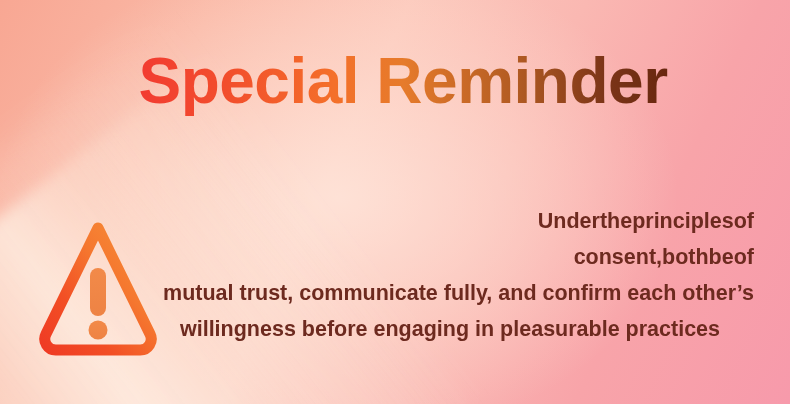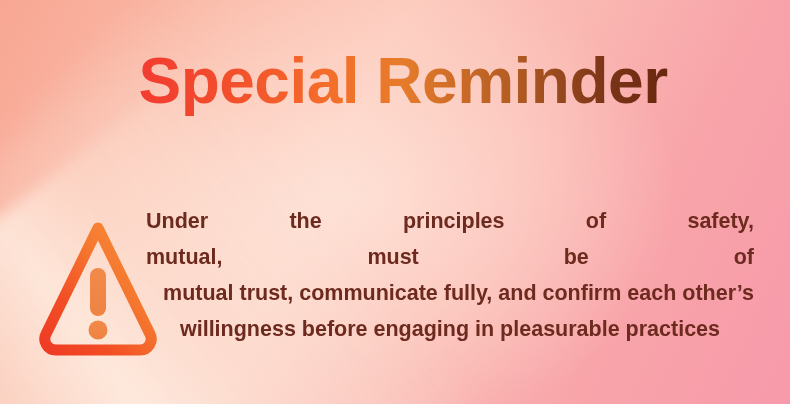--- a/index.html
+++ b/index.html
@@ -117,21 +117,21 @@
   }
   .msg-line {
     color: #6d2a1f;
     font-size: 21.5px;
     line-height: 36px;
     font-weight: bold;
     white-space: nowrap;
   }
   .msg-line.justified {
     display: flex;
-    justify-content: space-between;
+    justify-content: flex-end;
     white-space: nowrap;
   }
   .msg-line.tight {
     text-align: right;
   }
   .msg-line.centered {
     text-align: center;
   }
   .word { display: inline-block; }
 
@@ -182,26 +182,25 @@
     </svg>
   </div>
 
   <div id="message-block">
 
     <div class="msg-line justified">
       <span class="word">Under</span>
       <span class="word">the</span>
       <span class="word">principles</span>
       <span class="word">of</span>
-      <span class="word">safety,</span>
     </div>
 
     <div class="msg-line justified">
-      <span class="word">mutual,</span>
-      <span class="word">must</span>
+      <span class="word">consent,</span>
+      <span class="word">both</span>
       <span class="word">be</span>
       <span class="word">of</span>
     </div>
 
     <div class="msg-line tight">mutual trust, communicate fully, and confirm each other’s</div>
 
     <div class="msg-line centered">willingness before engaging in pleasurable practices</div>
 
   </div>
 

